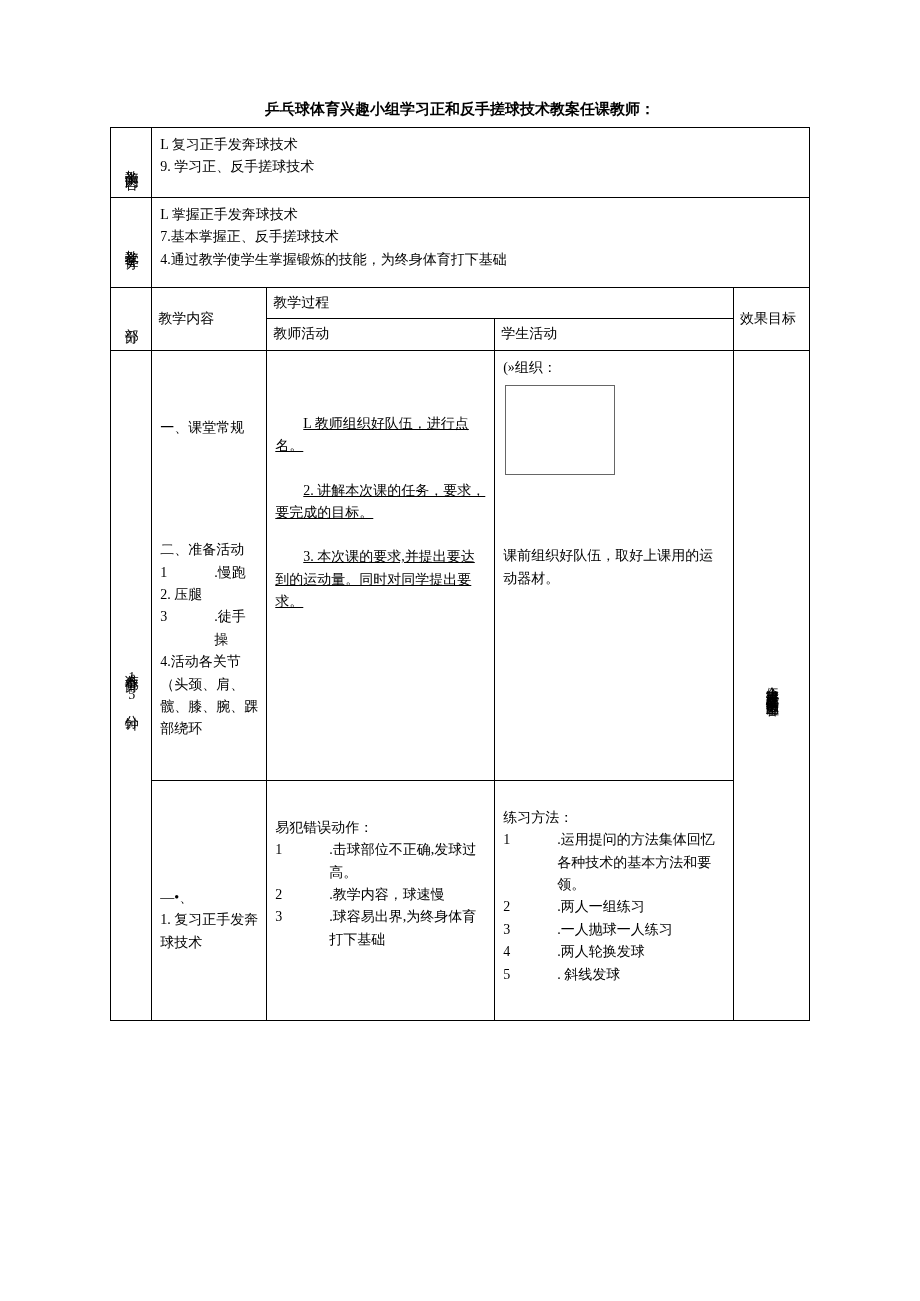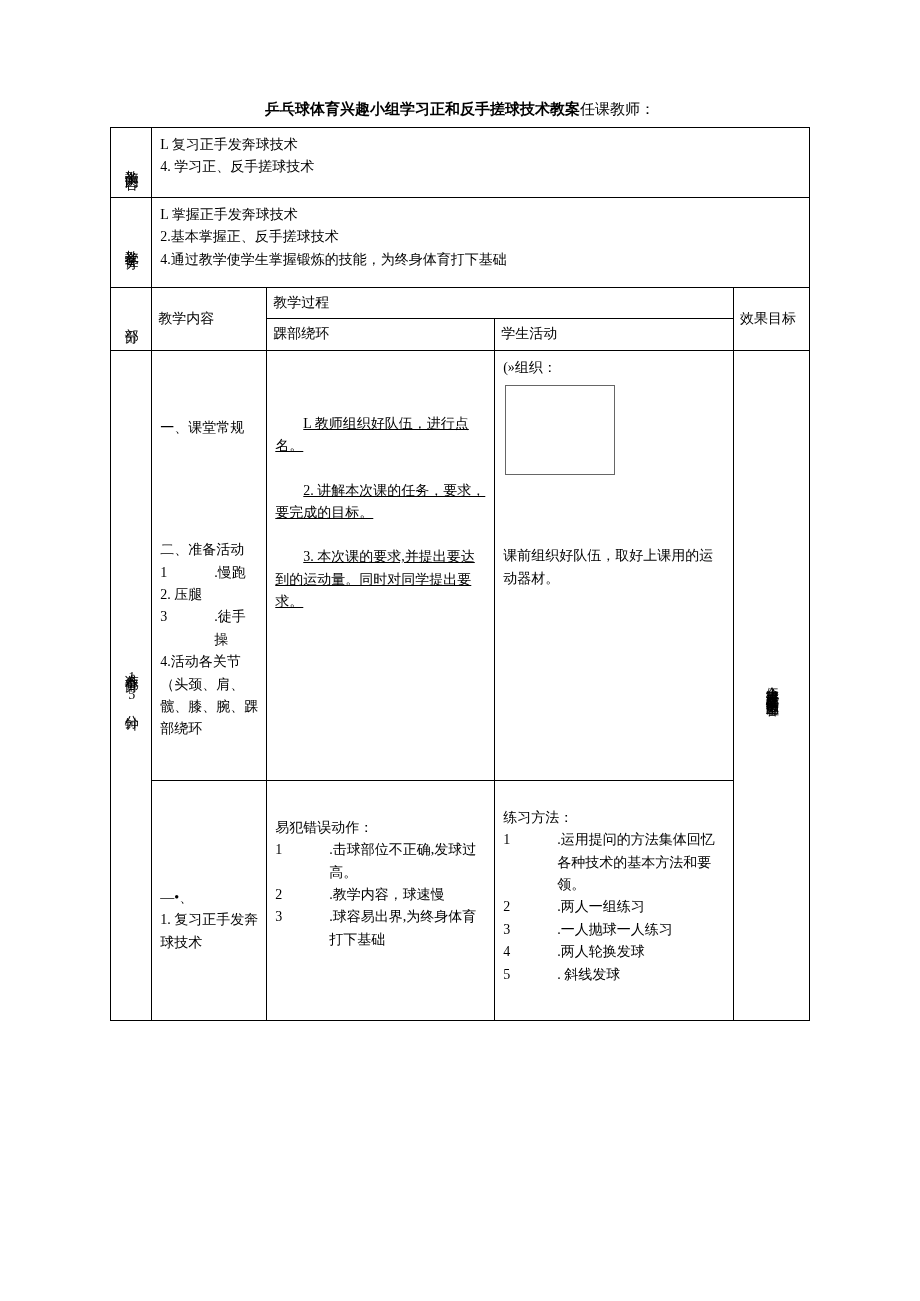--- a/index.html
+++ b/index.html
@@ -15,21 +15,21 @@
       padding: 100px 110px;
       width: 920px;
     }
     .title {
       text-align: center;
       font-weight: bold;
       margin-bottom: 8px;
       font-size: 15px;
     }
     .title .teacher {
-      font-weight: normal;
+      font-weight: bold;
       text-align: center;
     }
     table {
       border-collapse: collapse;
       width: 100%;
       table-layout: fixed;
     }
     td, th {
       border: 1px solid #000;
       padding: 4px 6px;
@@ -103,41 +103,41 @@
     <col style="width:210px">
     <col style="width:220px">
     <col style="width:70px">
   </colgroup>
 
   <tbody>
       <tr>
     <td class="vlabel row3height">教学内容</td>
     <td colspan="4" class="content-cell">
       <div>L 复习正手发奔球技术</div>
-      <div>4. 学习正、反手搓球技术</div>
+      <div>9. 学习正、反手搓球技术</div>
     </td>
   </tr>
 
   <tr>
     <td class="vlabel" style="height:90px">教学任务</td>
     <td colspan="4" class="content-cell">
       <div>L 掌握正手发奔球技术</div>
-      <div>2.基本掌握正、反手搓球技术</div>
+      <div>7.基本掌握正、反手搓球技术</div>
       <div>4.通过教学使学生掌握锻炼的技能，为终身体育打下基础</div>
     </td>
   </tr>
 
   <tr>
     <td rowspan="2" class="vlabel center">部分</td>
     <td rowspan="2" class="center">教学内容</td>
     <td colspan="2" class="center">教学过程</td>
     <td rowspan="2" class="center">效果目标</td>
   </tr>
   <tr>
-    <td class="center">踝部绕环</td>
+    <td class="center">教师活动</td>
     <td class="center">学生活动</td>
   </tr>
 
   <tr>
     <td rowspan="2" class="vlabel">准备部分15分钟</td>
     <td class="content-cell" style="height:430px">
       <div style="height:60px"></div>
       <div>一、课堂常规</div>
       <div style="height:100px"></div>
       <div>二、准备活动</div>

